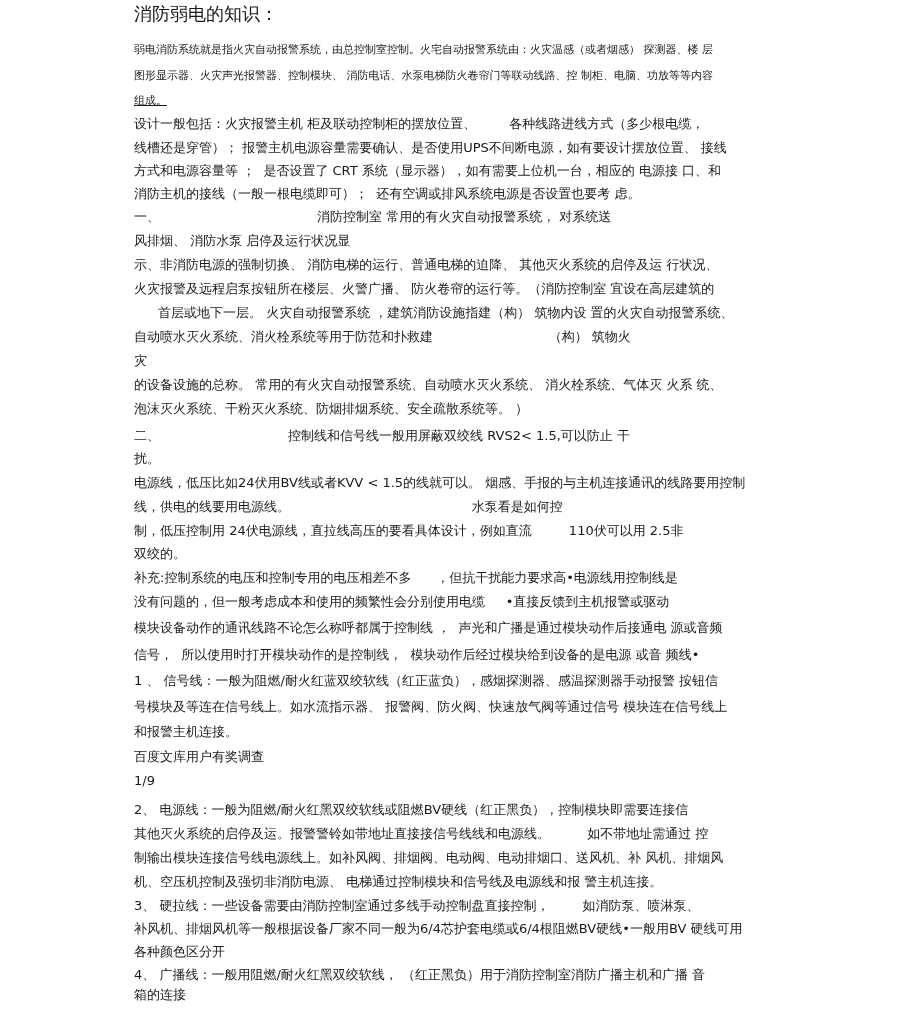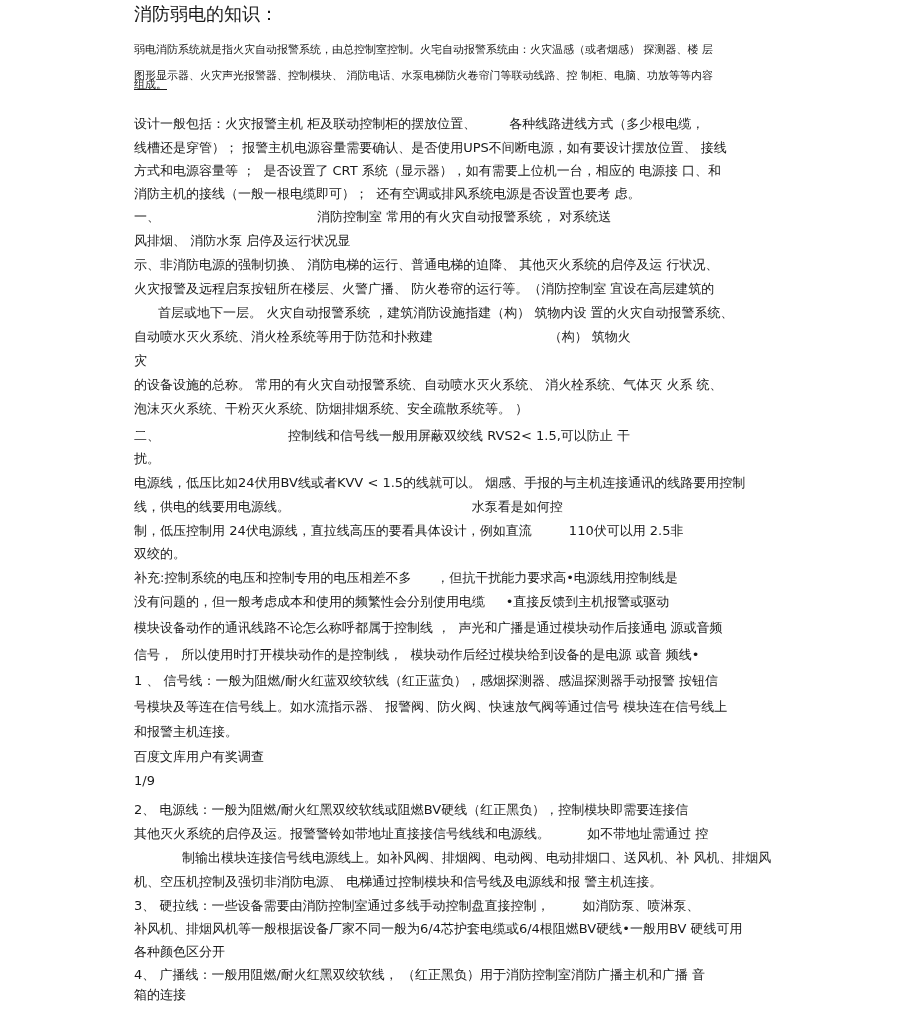--- a/index.html
+++ b/index.html
@@ -12,21 +12,21 @@
   .m { font-size:13px; }
 </style>
 </head>
 <body>
 
 <div class="page">
   <div class="title">消防弱电的知识：</div>
   <div id="lines">
       <div class="ln s" style="top: 40px;">弱电消防系统就是指火灾自动报警系统，由总控制室控制。火宅自动报警系统由：火灾温感（或者烟感） 探测器、楼 层</div>
       <div class="ln s" style="top: 66px;">图形显示器、火灾声光报警器、控制模块、 消防电话、水泵电梯防火卷帘门等联动线路、控 制柜、电脑、功放等等内容</div>
-      <div class="ln s" style="top: 75px; text-decoration: underline;">组成。</div>
+      <div class="ln s" style="top: 91px; text-decoration: underline;">组成。</div>
       <div class="ln m" style="top: 114px;">设计一般包括：火灾报警主机 柜及联动控制柜的摆放位置、        各种线路进线方式（多少根电缆，</div>
       <div class="ln m" style="top: 138px;">线槽还是穿管）； 报警主机电源容量需要确认、是否使用UPS不间断电源，如有要设计摆放位置、 接线</div>
       <div class="ln m" style="top: 161px;">方式和电源容量等 ；  是否设置了 CRT 系统（显示器），如有需要上位机一台，相应的 电源接 口、和</div>
       <div class="ln m" style="top: 184px;">消防主机的接线（一般一根电缆即可）；  还有空调或排风系统电源是否设置也要考 虑。</div>
       <div class="ln m" style="top: 207px;">一、                                      消防控制室 常用的有火灾自动报警系统， 对系统送</div>
       <div class="ln m" style="top: 231px;">风排烟、 消防水泵 启停及运行状况显</div>
       <div class="ln m" style="top: 255px;">示、非消防电源的强制切换、 消防电梯的运行、普通电梯的迫降、 其他灭火系统的启停及运 行状况、</div>
       <div class="ln m" style="top: 279px;">火灾报警及远程启泵按钮所在楼层、火警广播、 防火卷帘的运行等。（消防控制室 宜设在高层建筑的</div>
       <div class="ln m" style="top: 303px; margin-left: 24px;">首层或地下一层。 火灾自动报警系统 ，建筑消防设施指建（构） 筑物内设 置的火灾自动报警系统、</div>
       <div class="ln m" style="top: 327px; text-align: center;">自动喷水灭火系统、消火栓系统等用于防范和扑救建                            （构） 筑物火</div>
@@ -43,21 +43,21 @@
       <div class="ln m" style="top: 592px;">没有问题的，但一般考虑成本和使用的频繁性会分别使用电缆     •直接反馈到主机报警或驱动</div>
       <div class="ln m" style="top: 618px;">模块设备动作的通讯线路不论怎么称呼都属于控制线 ，  声光和广播是通过模块动作后接通电 源或音频</div>
       <div class="ln m" style="top: 645px;">信号，  所以使用时打开模块动作的是控制线，  模块动作后经过模块给到设备的是电源 或音 频线•</div>
       <div class="ln m" style="top: 671px;">1 、 信号线：一般为阻燃/耐火红蓝双绞软线（红正蓝负），感烟探测器、感温探测器手动报警 按钮信</div>
       <div class="ln m" style="top: 697px;">号模块及等连在信号线上。如水流指示器、 报警阀、防火阀、快速放气阀等通过信号 模块连在信号线上</div>
       <div class="ln m" style="top: 722px;">和报警主机连接。</div>
       <div class="ln m" style="top: 747px;">百度文库用户有奖调查</div>
       <div class="ln m" style="top: 771px;">1/9</div>
       <div class="ln m" style="top: 800px;">2、 电源线：一般为阻燃/耐火红黑双绞软线或阻燃BV硬线（红正黑负），控制模块即需要连接信</div>
       <div class="ln m" style="top: 824px;">其他灭火系统的启停及运。报警警铃如带地址直接接信号线线和电源线。         如不带地址需通过 控</div>
-      <div class="ln m" style="top: 848px; margin-left: 48px;">制输出模块连接信号线电源线上。如补风阀、排烟阀、电动阀、电动排烟口、送风机、补 风机、排烟风</div>
+      <div class="ln m" style="top: 848px;">制输出模块连接信号线电源线上。如补风阀、排烟阀、电动阀、电动排烟口、送风机、补 风机、排烟风</div>
       <div class="ln m" style="top: 872px;">机、空压机控制及强切非消防电源、 电梯通过控制模块和信号线及电源线和报 警主机连接。</div>
       <div class="ln m" style="top: 896px;">3、 硬拉线：一些设备需要由消防控制室通过多线手动控制盘直接控制，        如消防泵、喷淋泵、</div>
       <div class="ln m" style="top: 919px;">补风机、排烟风机等一般根据设备厂家不同一般为6/4芯护套电缆或6/4根阻燃BV硬线•一般用BV 硬线可用</div>
       <div class="ln m" style="top: 942px;">各种颜色区分开</div>
       <div class="ln m" style="top: 965px;">4、 广播线：一般用阻燃/耐火红黑双绞软线， （红正黑负）用于消防控制室消防广播主机和广播 音</div>
       <div class="ln m" style="top: 985px;">箱的连接</div>
     </div>
 </div>
 
 </body></html>

